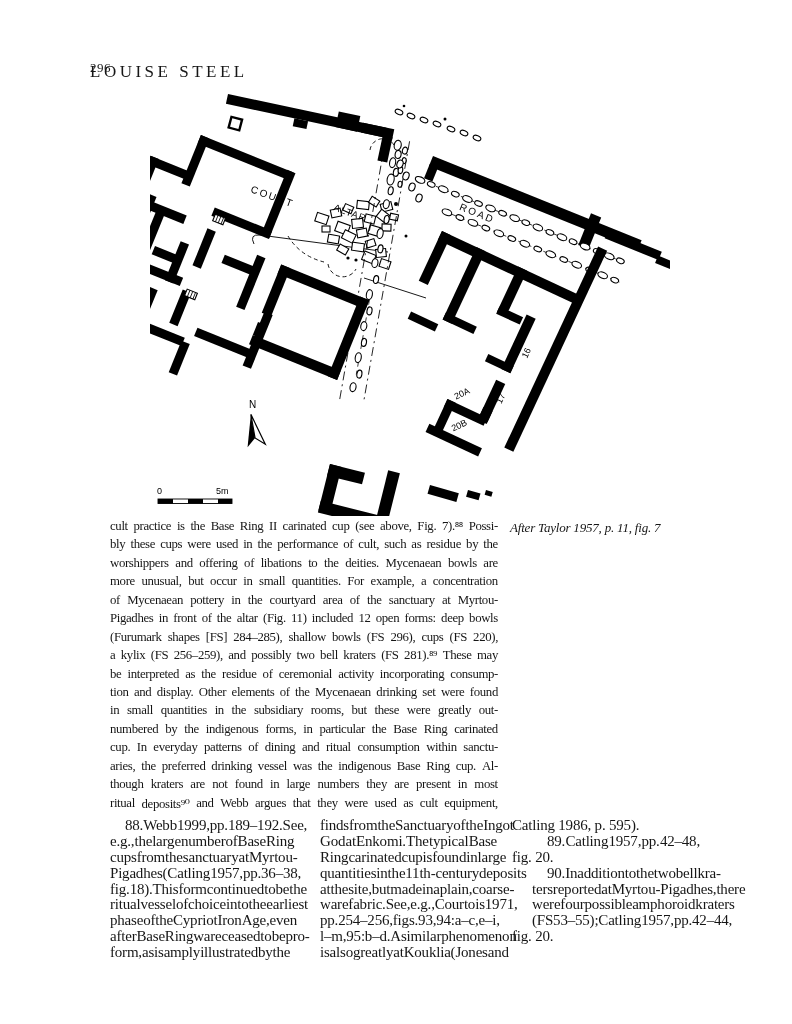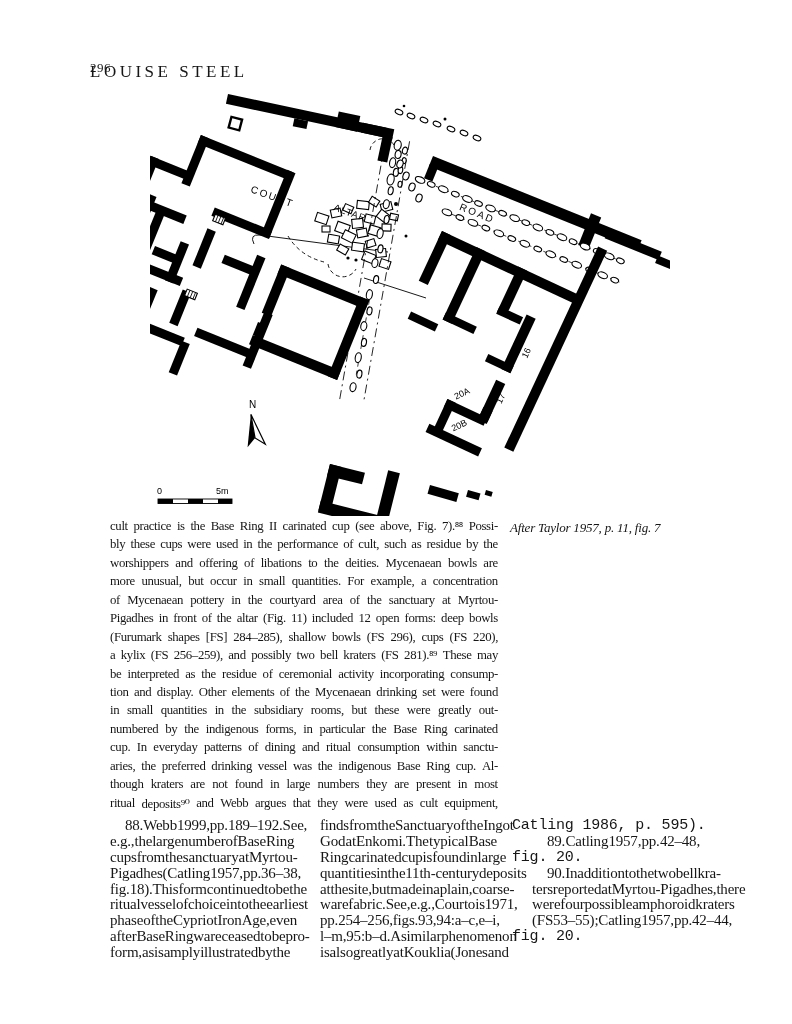--- a/index.html
+++ b/index.html
@@ -28,21 +28,21 @@
   
   .bodycol{position:absolute;left:90px;top:519px;width:408px;font-size:12.8px;letter-spacing:-0.35px;}
   .bodycol .jl{height:18.45px;}
   
   .fncol{position:absolute;top:817px;font-size:15px;letter-spacing:-0.2px;}
   .fn1{left:90px;width:198px;}
   .fn2{left:300px;width:197px;}
   .fn3{left:512px;width:188px;}
   .fncol .jl,.fncol .fnl{height:15.9px;}
   .jl{display:flex;justify-content:space-between;white-space:nowrap;margin-left:20px;}
-  .fnl{white-space:nowrap;font-family:Liberation Mono, monospace;}
+  .fnl{white-space:nowrap;}
   .ind{padding-left:15px;}
 </style>
 </head>
 <body>
 
 <div class="page">
 
   <div class="pagenum">296</div>
   <div class="runhead">LOUISE STEEL</div>
 

